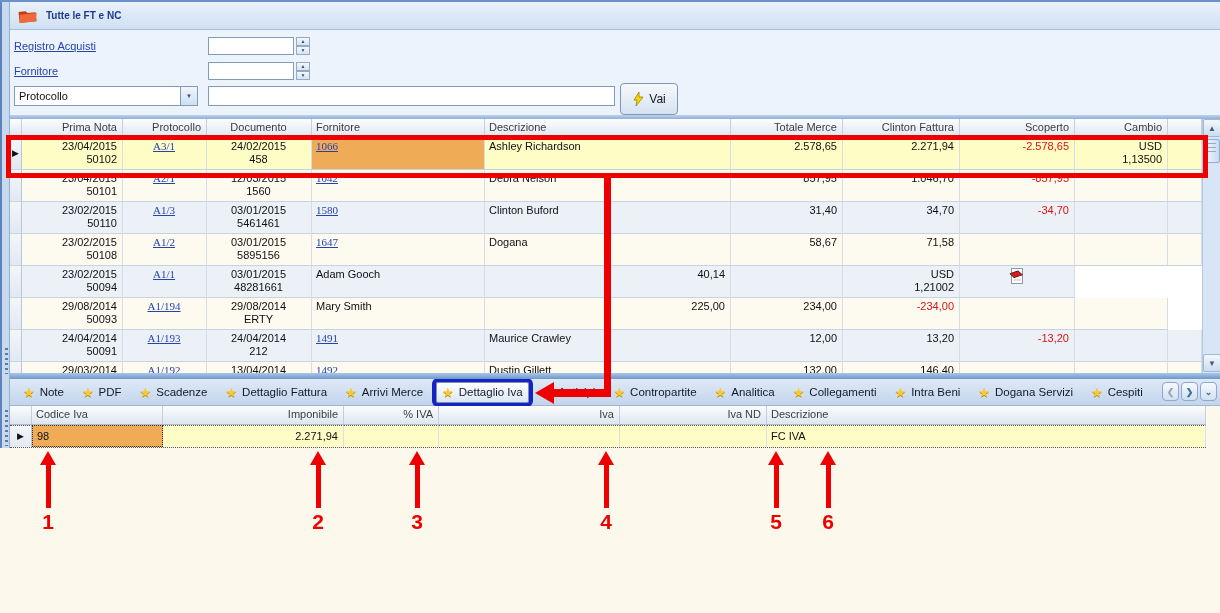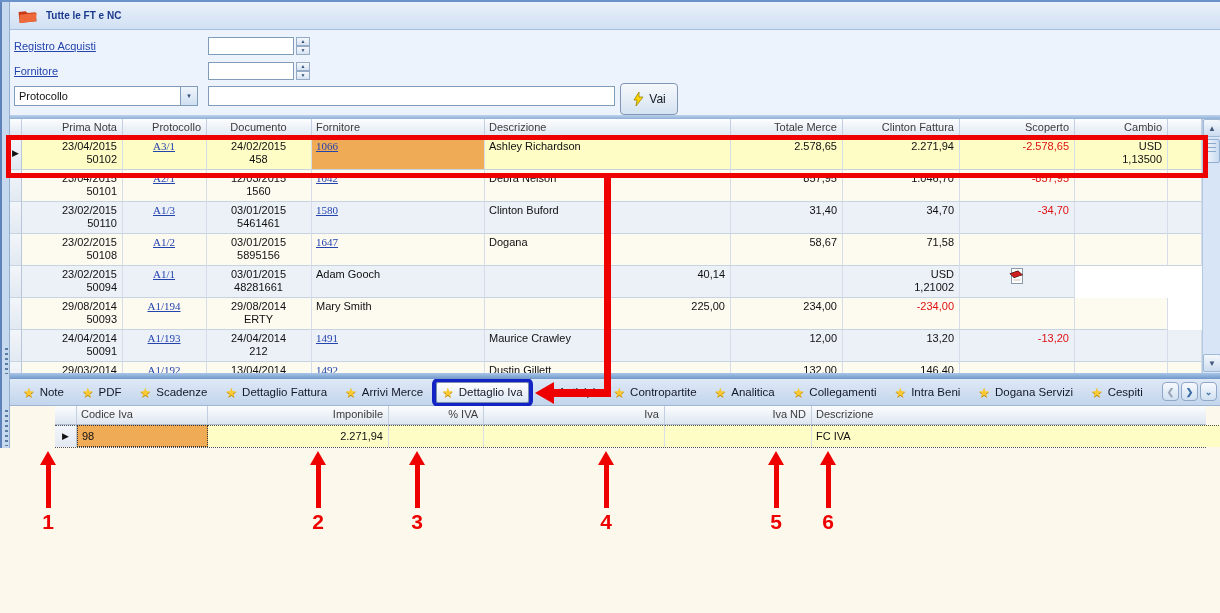--- a/index.html
+++ b/index.html
@@ -76,21 +76,21 @@
   .tabbar{ position:absolute; left:10px; top:377px; right:0; height:27px;
     background:linear-gradient(#dfe9f6,#c2d5ec); border-bottom:1px solid #9fb6d2;
     display:flex; align-items:center; gap:8px; padding-left:8px; overflow:visible; z-index:2; }
   .tab{ display:flex; align-items:center; gap:5px; font-size:11.5px; color:#13182b; height:21px; padding:0 5px; white-space:nowrap; cursor:pointer; }
   .star{ color:#fbc931; font-size:13px; line-height:1; text-shadow:0 1px 0 #b8860b; }
   .tab.sel{ background:linear-gradient(#ffffff,#dce6f2); border:1px solid #7d90ad; border-radius:2px; outline:4px solid #1423c4; }
   .navbtns{ position:absolute; right:3px; top:380px; display:flex; gap:2px; z-index:4; }
   .nbtn{ width:17px; height:19px; border:1px solid #8fa8c8; border-radius:4px; background:linear-gradient(#f7fafd,#d0e0f1); font-size:9px; font-weight:bold; display:flex; align-items:center; justify-content:center; color:#3a6ea5; cursor:pointer; }
   .nbtn.dis{ color:#9aa7b8; }
   
-  .dgrid{ position:absolute; left:10px; top:404px; width:1196px; z-index:2;padding-left:45px; }
+  .dgrid{ position:absolute; left:10px; top:404px; width:1196px; z-index:2; }
   .dcols{ display:grid; grid-template-columns:22px 131px 181px 95px 181px 147px 439px; }
   .dheader{ height:19px; background:linear-gradient(#fcfdfe,#dde6f1); border-bottom:1px solid #aebcd0; }
   .drow{ height:23px; border-bottom:1px dotted #555; }
   .dcell{ font-size:11px; color:#101010; border-right:1px solid #d9e0ea; background:#fffdc6; padding:4px 5px 0 4px; overflow:hidden; white-space:nowrap; border-top:1px dotted #555; }
   .dcell.gutter{ background:linear-gradient(#f3f6fa,#e2e9f2); border-right:1px solid #b9c6d8; padding:0; text-align:center; }
   .dcell.hl{ background:#f0ab57; border:1px dotted #333; }
   
   .anno{ position:absolute; pointer-events:none; z-index:50; }
   .red-rect{ left:6px; top:133px; width:1202px; height:43px; border:5px solid #ee0000; }
   .red-vline{ left:604px; top:175px; width:7px; height:216px; background:#ee0000; }

